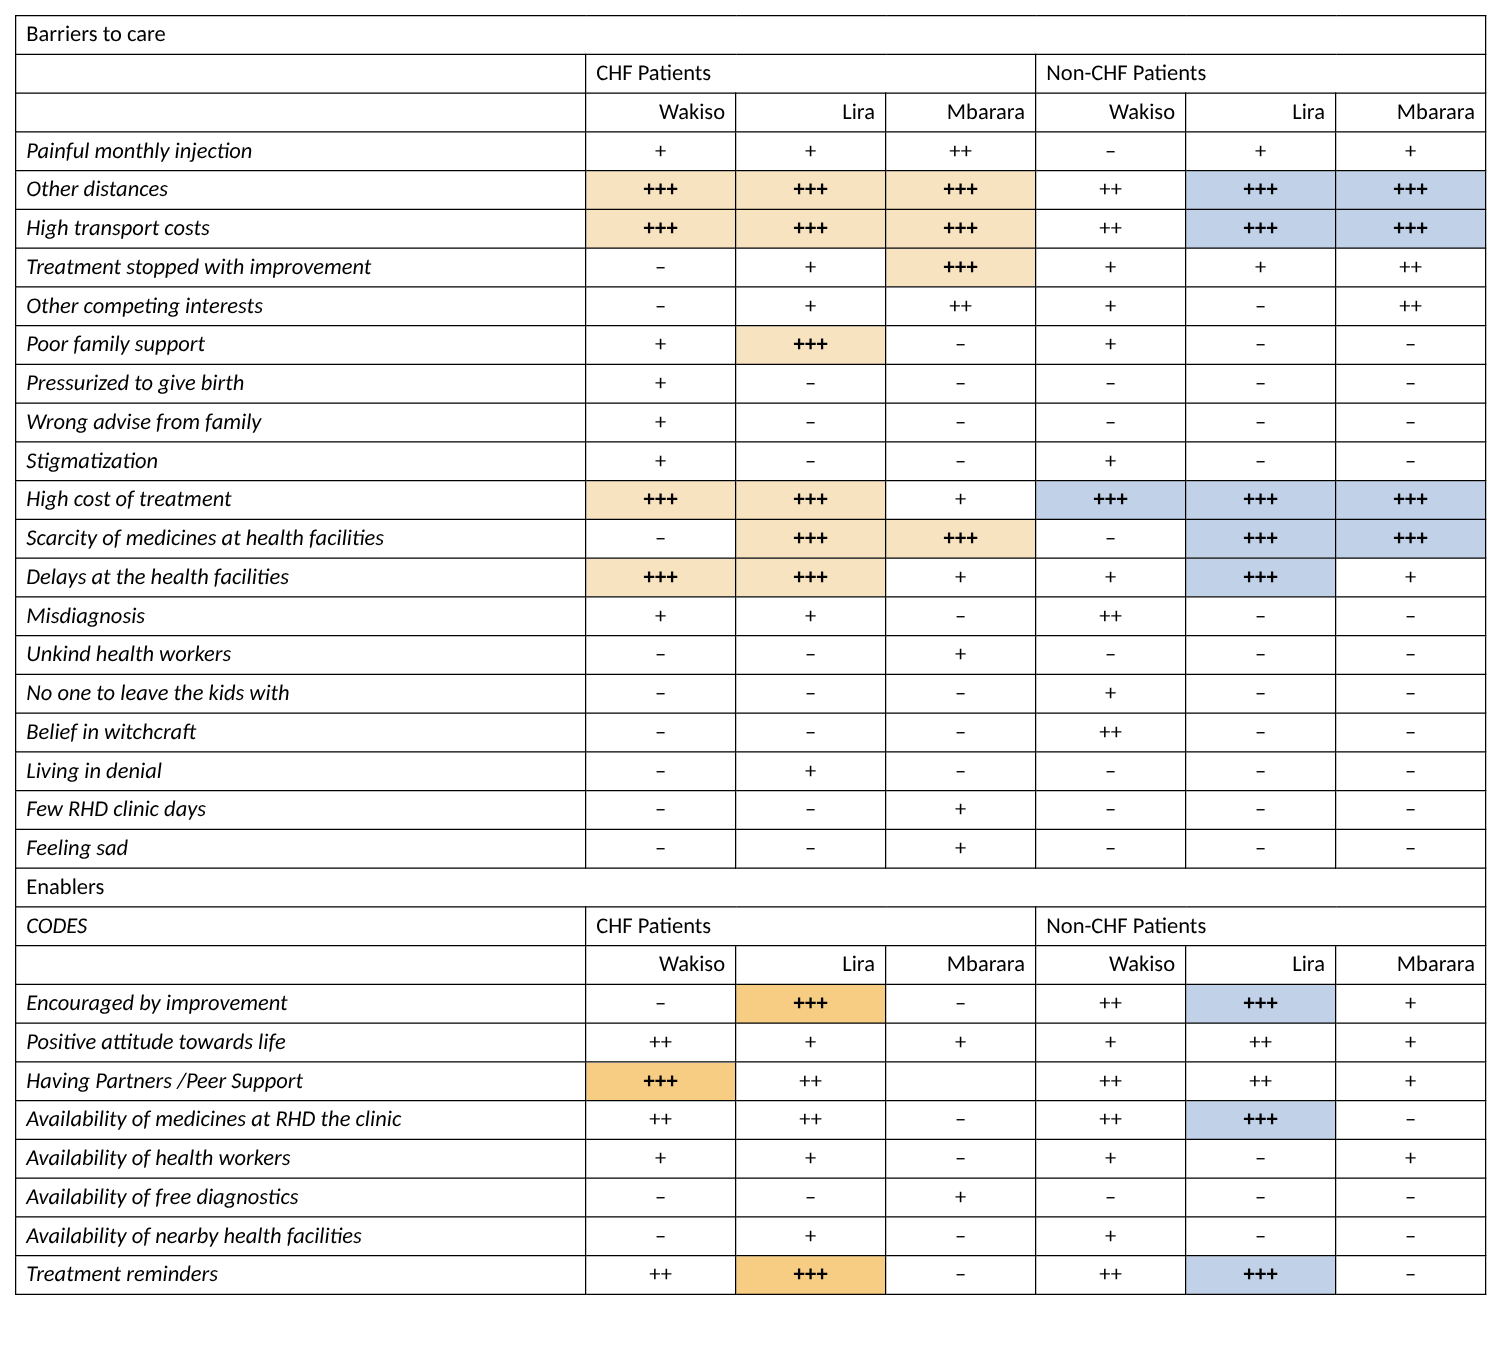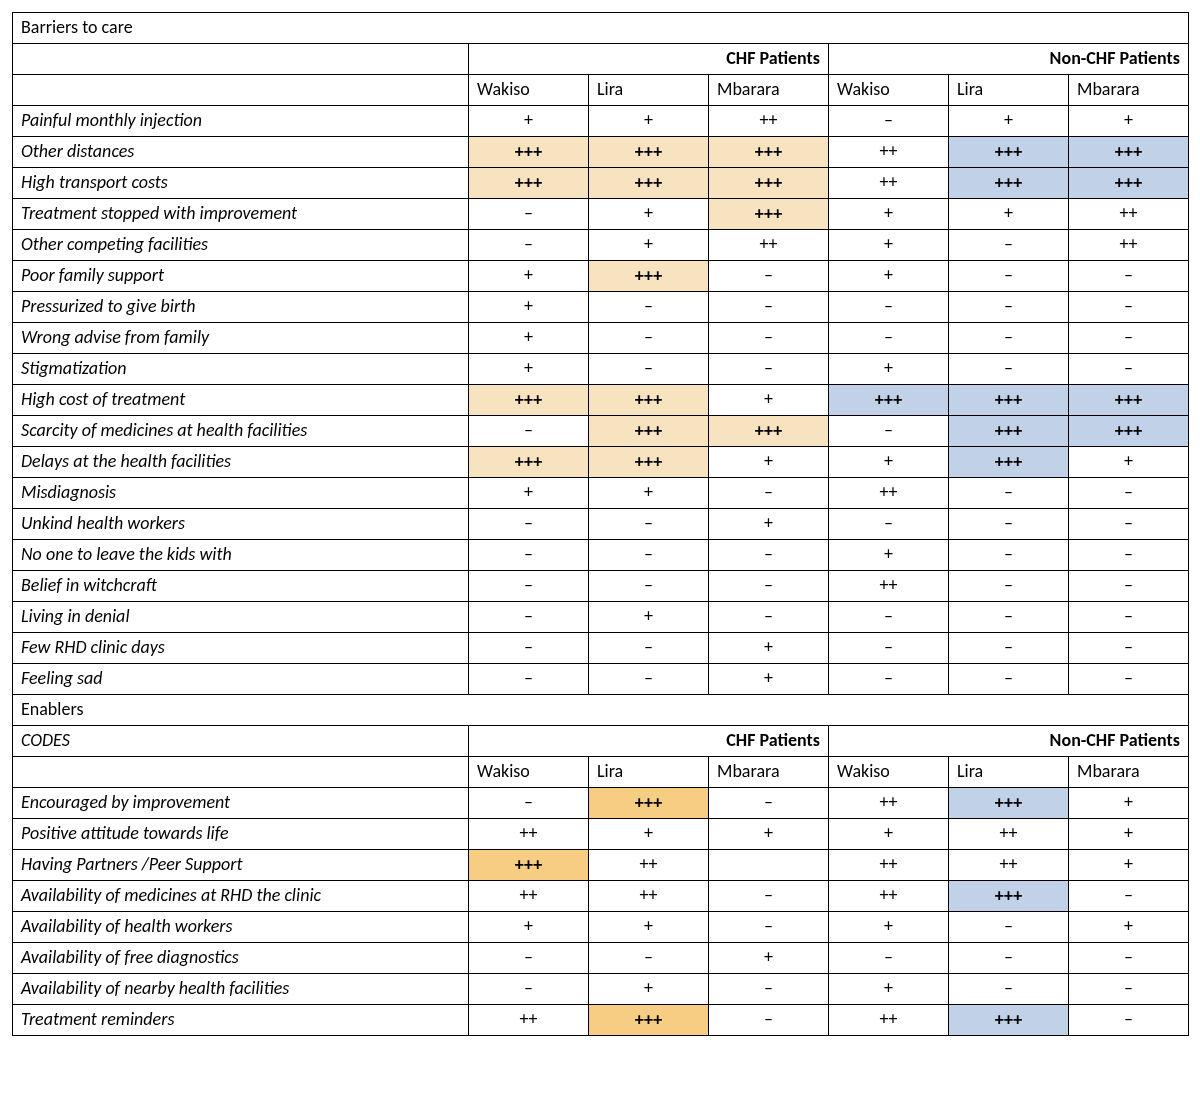--- a/index.html
+++ b/index.html
@@ -25,25 +25,24 @@
     overflow: hidden;
     white-space: nowrap;
   }
   col.label-col { width: 456px; }
   col.data-col { width: 120px; }
   .section-header {
     font-weight: normal;
     text-align: left;
   }
   .group-header {
+    text-align: left;
+  }
+  .col-header {
     text-align: right;
-    font-weight: bold;
-  }
-  .col-header {
-    text-align: left;
   }
   .row-label {
     text-align: left;
     font-style: italic;
   }
   .cell {
     text-align: center;
   }
   .bold { font-weight: bold; }
   .hl-tan-light { background-color: #f8e3c0; }
@@ -111,21 +110,21 @@
       <tr>
         <td class="row-label">Treatment stopped with improvement</td>
         <td class="cell">–</td>
         <td class="cell">+</td>
         <td class="cell bold hl-tan-light">+++</td>
         <td class="cell">+</td>
         <td class="cell">+</td>
         <td class="cell">++</td>
       </tr>
       <tr>
-        <td class="row-label">Other competing facilities</td>
+        <td class="row-label">Other competing interests</td>
         <td class="cell">–</td>
         <td class="cell">+</td>
         <td class="cell">++</td>
         <td class="cell">+</td>
         <td class="cell">–</td>
         <td class="cell">++</td>
       </tr>
       <tr>
         <td class="row-label">Poor family support</td>
         <td class="cell">+</td>

